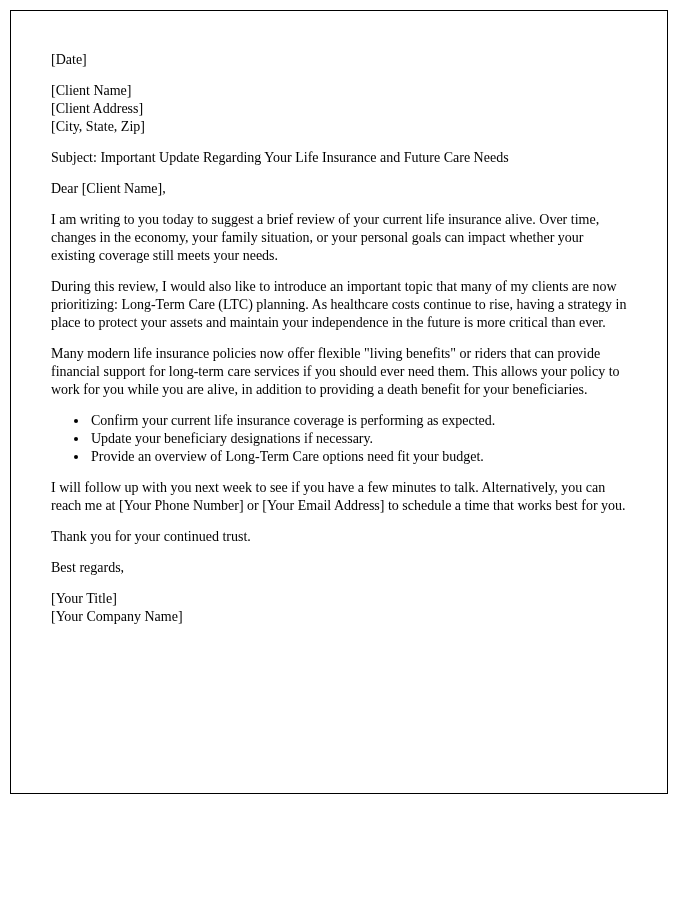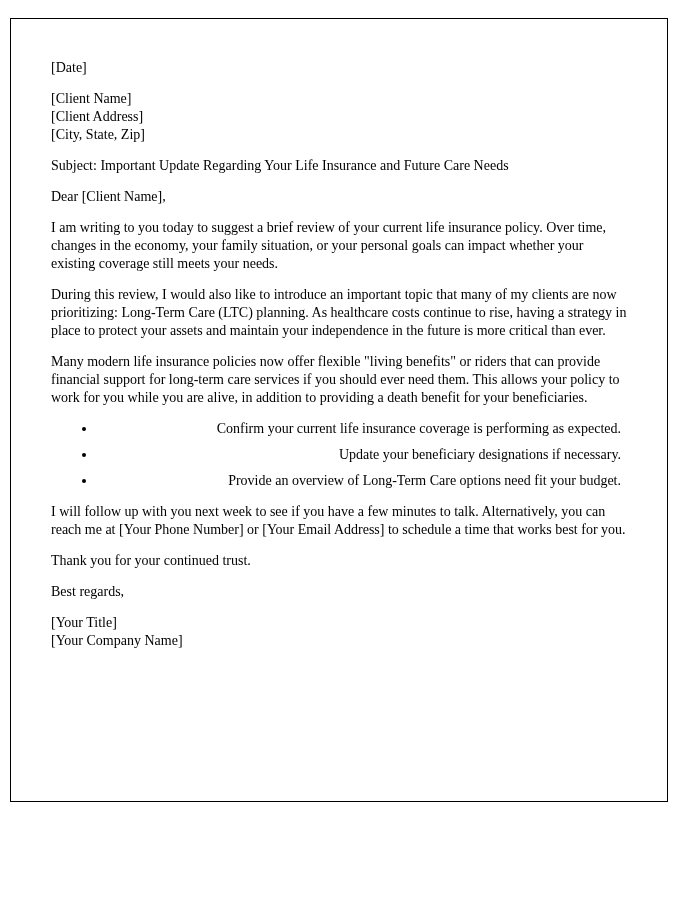--- a/index.html
+++ b/index.html
@@ -7,40 +7,40 @@
     margin: 0;
     padding: 0;
     background: #ffffff;
     width: 700px;
     height: 900px;
     font-family: "Liberation Serif", "DejaVu Serif", serif;
   }
   .page {
     position: absolute;
     left: 10px;
-    top: 18px;
+    top: 10px;
     width: 658px;
     height: 784px;
     background: #ffffff;
     border: 1px solid #000000;
   }
   .letter {
     padding: 40px 38px 0 40px;
     color: #000000;
     font-size: 14px;
     line-height: 18px;
   }
   .block { margin: 0 0 13px 0; }
   .line { margin: 0; }
   ul.bullets {
     margin: 0 0 13px 0;
     padding: 0 0 0 38px;
     list-style-type: disc;
   }
-  ul.bullets li { margin: 8px; padding: 0 0 0 2px; text-align: right; }
+  ul.bullets li { margin: 0; padding: 0 0 0 2px; }
 </style>
 </head>
 <body>
 
 <div class="page">
   <div class="letter">
 
     <div class="block">
       <div class="line">[Date]</div>
     </div>
@@ -48,21 +48,21 @@
     <div class="block">
       <div class="line">[Client Name]</div>
       <div class="line">[Client Address]</div>
       <div class="line">[City, State, Zip]</div>
     </div>
 
     <div class="block">Subject: Important Update Regarding Your Life Insurance and Future Care Needs</div>
 
     <div class="block">Dear [Client Name],</div>
 
-    <p class="block">I am writing to you today to suggest a brief review of your current life insurance policy. Over time, changes in the economy, your family situation, or your personal goals can impact whether your existing coverage still meets your needs.</p>
+    <p class="block">I am writing to you today to suggest a brief review of your current life insurance alive. Over time, changes in the economy, your family situation, or your personal goals can impact whether your existing coverage still meets your needs.</p>
 
     <p class="block">During this review, I would also like to introduce an important topic that many of my clients are now prioritizing: Long-Term Care (LTC) planning. As healthcare costs continue to rise, having a strategy in place to protect your assets and maintain your independence in the future is more critical than ever.</p>
 
     <p class="block">Many modern life insurance policies now offer flexible "living benefits" or riders that can provide financial support for long-term care services if you should ever need them. This allows your policy to work for you while you are alive, in addition to providing a death benefit for your beneficiaries.</p>
 
 
     <ul class="bullets">
       <li>Confirm your current life insurance coverage is performing as expected.</li>
       <li>Update your beneficiary designations if necessary.</li>
       <li>Provide an overview of Long-Term Care options need fit your budget.</li>

